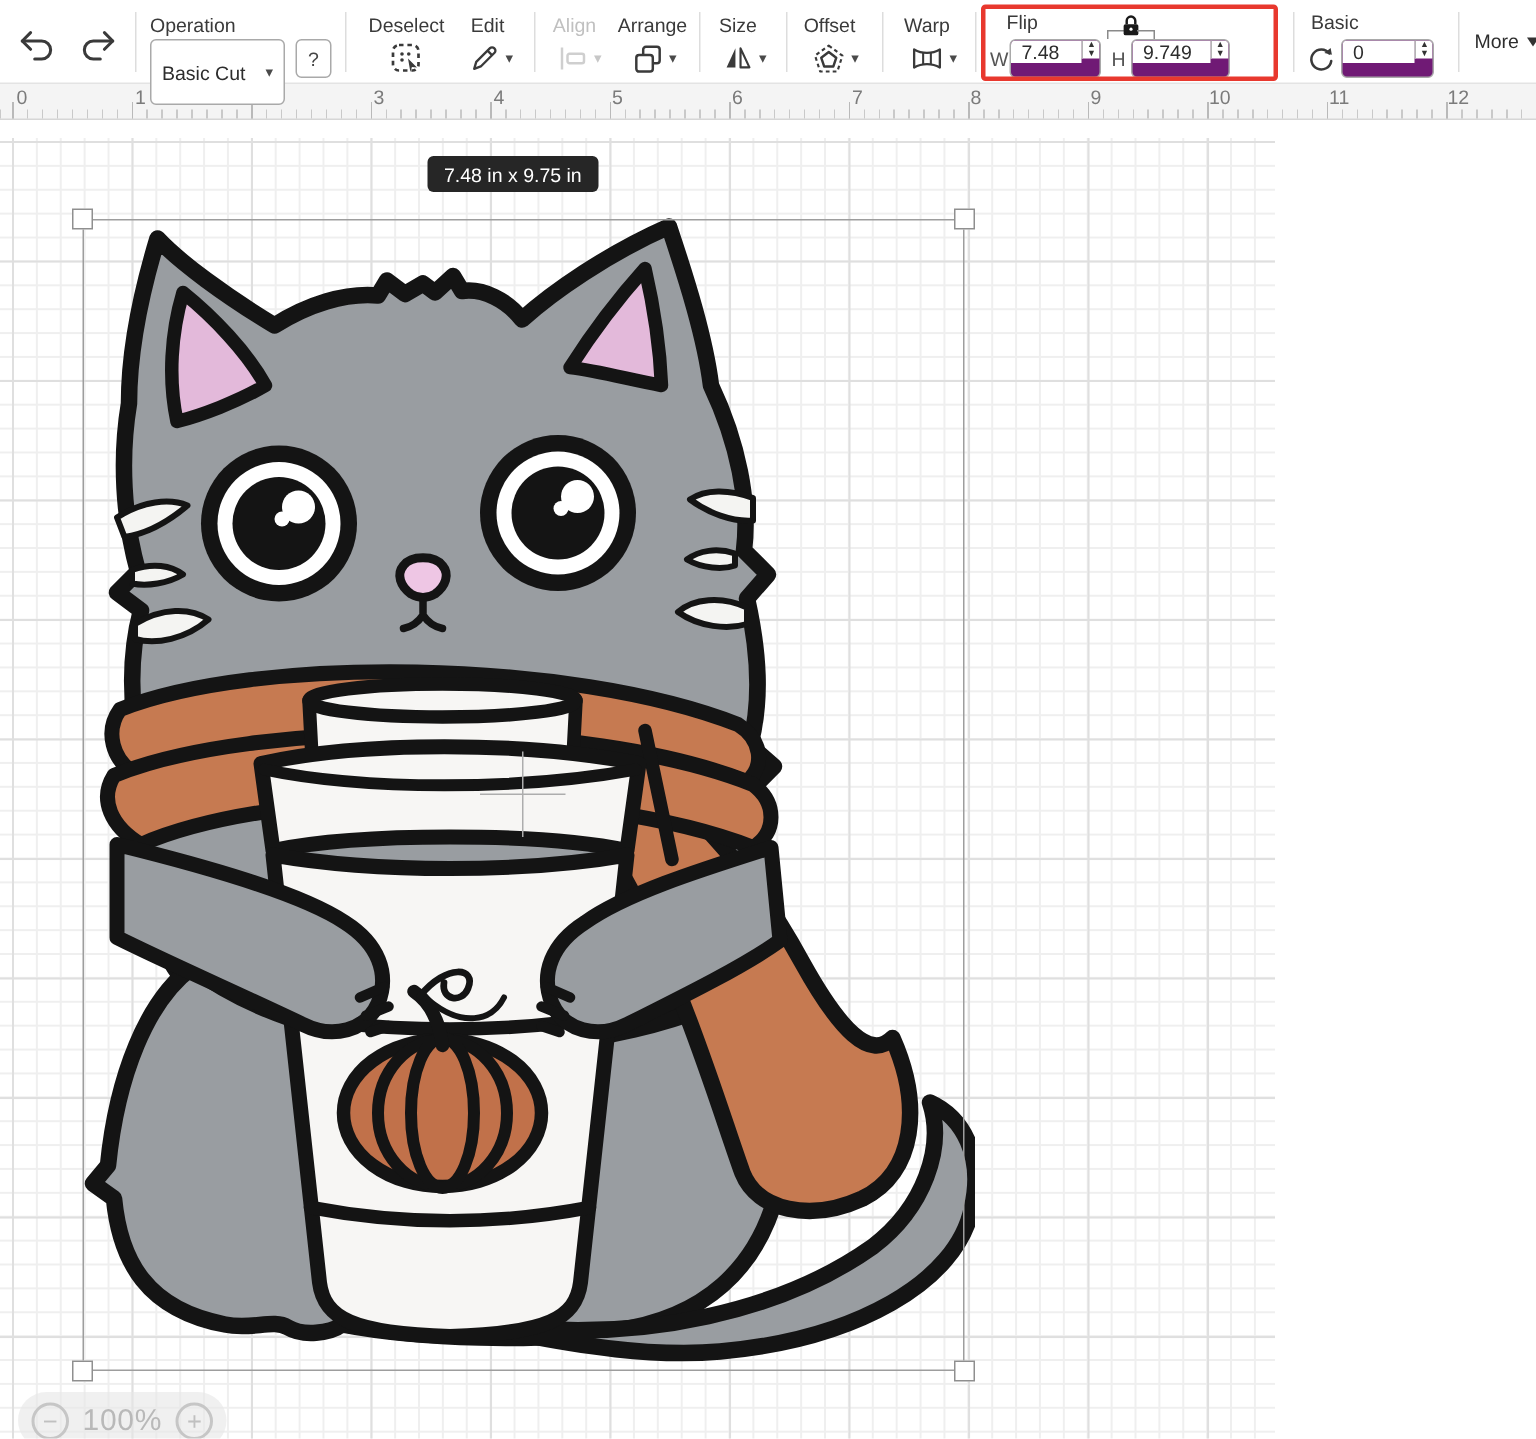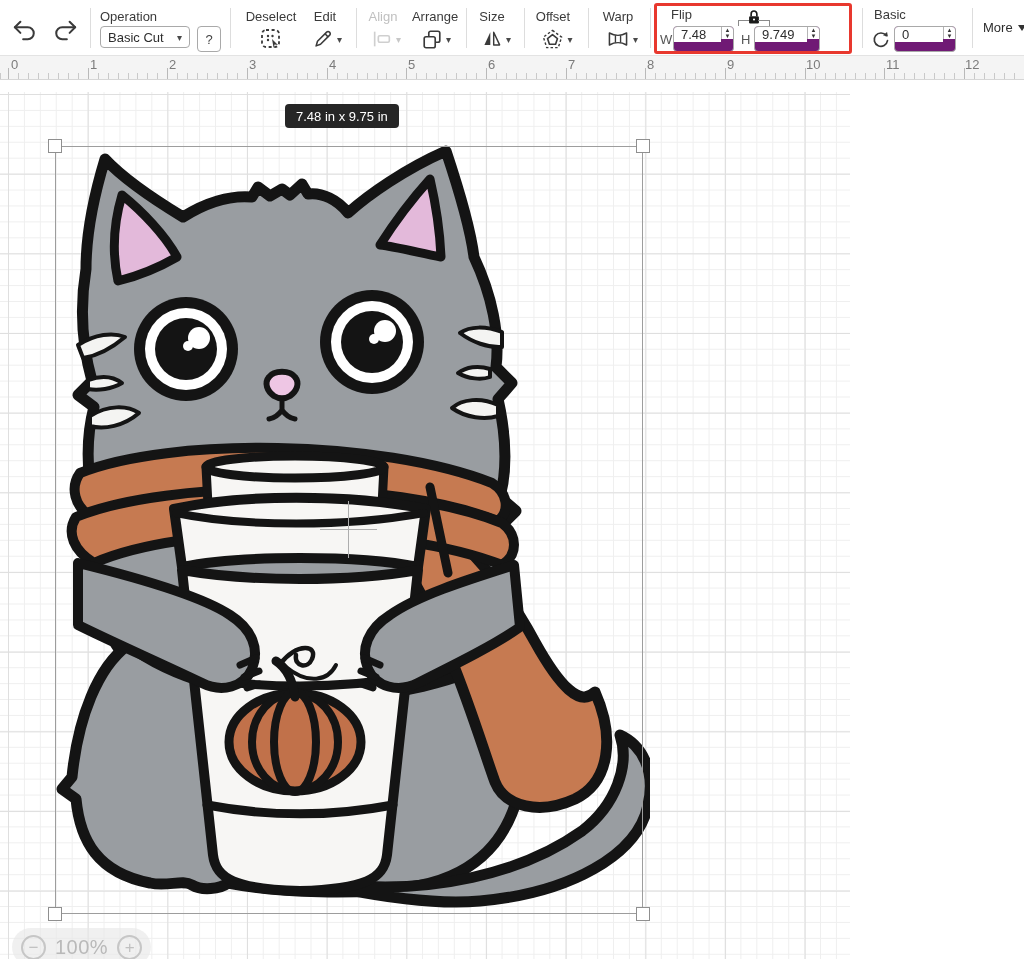--- a/index.html
+++ b/index.html
@@ -13,21 +13,21 @@
   .tb-abs { position:absolute; }
   .tb-label { font-size:13px; color:#3a3a3a; white-space:nowrap; }
   .tb-label.centered { text-align:center; }
   .tb-label.disabled { color:#c0c0c0; }
   .divider { position:absolute; top:8px; width:1px; height:40px; background:#ddd; }
   .icon-btn { display:flex; align-items:center; justify-content:center;
     background:none; border:none; cursor:pointer; padding:0; }
   .caret { font-size:10px; color:#4a4a4a; margin-left:3px; }
   .caret.disabled { color:#c7c7c7; }
   .dropdown { display:flex; align-items:center; justify-content:space-between;
-    width:90px; height:22px; border:1px solid #a9a9a9; border-radius:4px;
+    width:90px; height:44px; border:1px solid #a9a9a9; border-radius:4px;
     background:#fff; font-size:13px; color:#2d2d2d; padding:0 7px; cursor:pointer; }
   .help-btn { width:24px; height:26px; border:1px solid #a9a9a9; border-radius:4px;
     background:#fff; font-size:13px; color:#444; cursor:pointer; }
   .num-field { display:flex; align-items:flex-start; height:26px;
     border:1px solid #a9a9a9; border-radius:4px; background:#701a75; overflow:hidden; }
   .num-field input { width:100%; border:none; outline:none; font-size:13px;
     color:#2d2d2d; padding:0 0 0 7px; font-family:"Liberation Sans",sans-serif; }
   .stepper { display:flex; flex-direction:column; justify-content:center;
     border-left:1px solid #b5b5b5; width:15px; align-items:center; cursor:pointer;
     background:#fff; }

